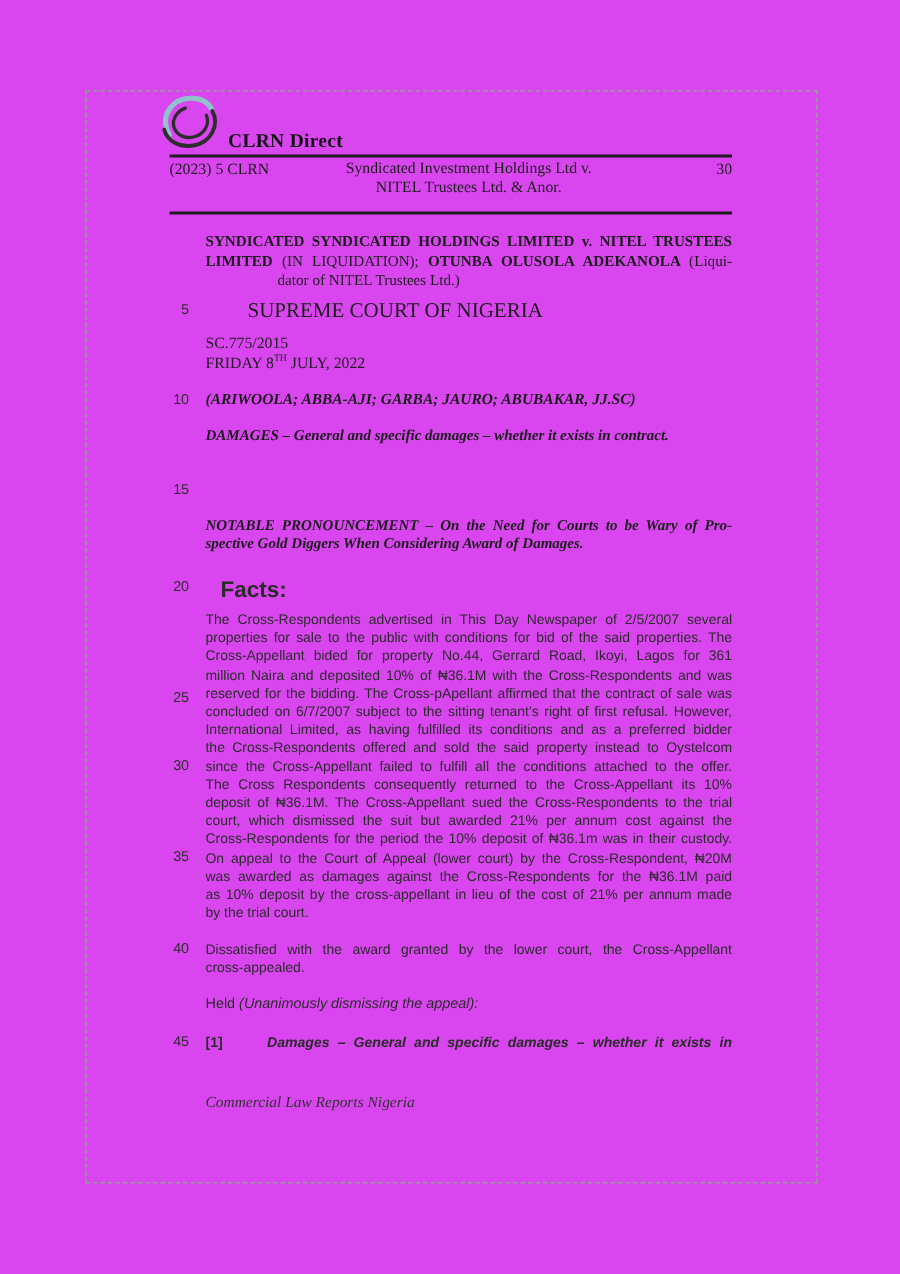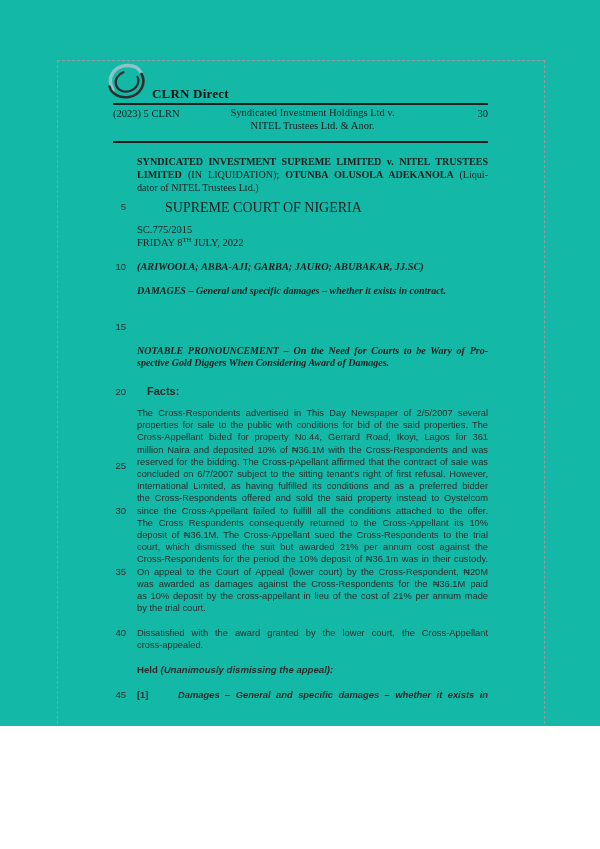--- a/index.html
+++ b/index.html
@@ -1,17 +1,17 @@
 <!DOCTYPE html>
 <html><head>
 <meta charset="utf-8">
 <style>
   html,body { margin:0; padding:0; background:#ffffff; }
   .page {
-    position:relative; width:600px; height:726px; background:#14b8a6;
+    position:relative; width:600px; height:849px; background:#d946ef;
     font-family:"Liberation Serif","DejaVu Serif",serif; color:#1c1c1c;
     overflow:hidden;
   }
   .abs { position:absolute; }
   .sans { font-family:"Liberation Sans","DejaVu Sans",sans-serif; }
 
   .dashed-border {
     position:absolute; left:57px; top:60px; width:486px; height:727px;
     border:1px dashed #9a9a9a;
   }
@@ -43,25 +43,25 @@
   #bench-block { top:223px; font-size:10.5px; line-height:13px; }
   #bench-block sup { font-size:6.5px; vertical-align:super; line-height:0; }
 
   #judges-line { top:261px; font-size:10.3px; font-weight:bold; font-style:italic; }
 
   .catchword { font-weight:bold; font-style:italic; font-size:10px; line-height:12.4px; }
   #catchword-1 { top:285px; }
   #catchword-2 { top:309px; }
   #notable     { top:345px; }
 
-  #facts-heading { top:385px; font-size:11px; font-weight:bold; color:#2b2b2b;padding-left:10px; }
+  #facts-heading { top:385px; font-size:15px; font-weight:bold; color:#2b2b2b;padding-left:10px; }
   #facts-para { top:407px; font-size:9.3px; line-height:12.2px; color:#2b2b2b; }
   #cross-appeal-para { top:627px; font-size:9.3px; line-height:12.2px; color:#2b2b2b; }
 
-  #held-line { top:664px; font-size:9.6px; font-weight:bold; color:#2b2b2b; }
+  #held-line { top:664px; font-size:9.6px; font-weight:normal; color:#2b2b2b; }
   #held-line .it { font-style:italic; }
 
   #holding-1 { top:689px; display:flex; font-size:9.4px; font-weight:bold; color:#2b2b2b; }
   #holding-1 .hnum { width:41px; flex:none; }
   #holding-1 .htext { flex:1; font-style:italic; text-align:justify; text-align-last:justify; }
 
   #footer-line { top:730px; left:137px; width:351px; 
                  font-style:italic; font-size:10.3px; color:#333; }
 </style>
 </head>
@@ -87,23 +87,23 @@
   <div class="abs cit-left">(2023) 5 CLRN</div>
   <div class="abs cit-center">
     <div>Syndicated Investment Holdings Ltd v.</div>
     <div>NITEL Trustees Ltd. &amp; Anor.</div>
   </div>
   <div class="abs cit-right">30</div>
 
   <div class="abs rule" id="rule-bottom"></div>
 
   <div class="abs col" id="case-title">
-    <div class="j">SYNDICATED INVESTMENT SUPREME LIMITED v. NITEL TRUSTEES</div>
+    <div class="j">SYNDICATED SYNDICATED HOLDINGS LIMITED v. NITEL TRUSTEES</div>
     <div class="j"><span>LIMITED </span><span class="rg">(IN LIQUIDATION); </span><span>OTUNBA OLUSOLA ADEKANOLA </span><span class="rg">(Liqui-</span></div>
-    <div class="left rg" style="font-weight:normal;">dator of NITEL Trustees Ltd.)</div>
+    <div class="left rg" style="font-weight:normal;margin-left:48px;">dator of NITEL Trustees Ltd.)</div>
   </div>
 
   <span class="lnum" style="top:201px;">5</span>
   <span class="lnum" style="top:261px;">10</span>
   <span class="lnum" style="top:321px;">15</span>
   <span class="lnum" style="top:386px;">20</span>
   <span class="lnum" style="top:460px;">25</span>
   <span class="lnum" style="top:505px;">30</span>
   <span class="lnum" style="top:566px;">35</span>
   <span class="lnum" style="top:627px;">40</span>

